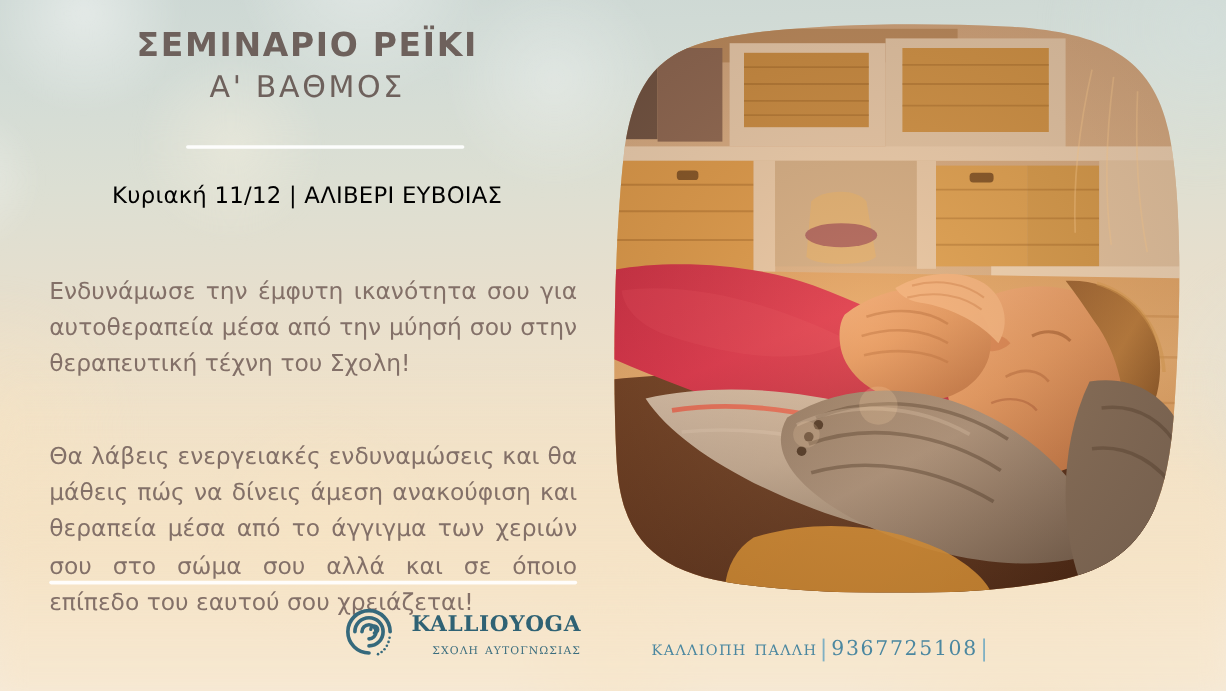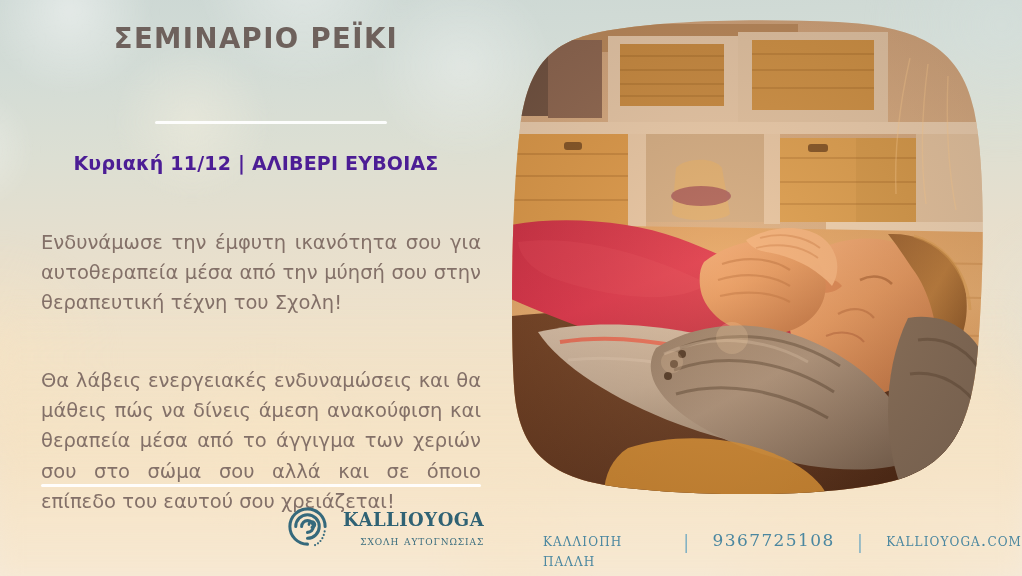--- a/index.html
+++ b/index.html
@@ -88,22 +88,22 @@
     opacity: .92;
   }
   .rule-top { left: 155px; top: 121px; width: 232px; }
   .rule-bottom { left: 41px; top: 484px; width: 440px; height: 3px; }
 
   .date-line {
     position: absolute;
     left: 0; top: 152px; width: 512px;
     text-align: center;
     font-size: 19px;
-    font-weight: 700;
-    color: #4c1d95;
+    font-weight: 400;
+    color: #000000;
     letter-spacing: .2px;
   }
 
   .body-para {
     position: absolute;
     left: 41px;
     width: 440px;
     color: #837068;
     font-size: 19.5px;
     line-height: 1.55;
@@ -140,22 +140,22 @@
     margin-top: 5px;
     font-variant: small-caps;
     text-transform: lowercase;
   }
 
   
   .footer-contact {
     position: absolute;
     left: 543px; top: 530px;
     display: flex;
-    align-items: flex-start;
-    gap: 22px;
+    align-items: center;
+    gap: 2px;
     font-family: "DejaVu Serif", "Liberation Serif", serif;
     font-size: 17px;
     color: #4b87a0;
     letter-spacing: 1.1px;
     font-variant: small-caps;
   }
   .footer-contact .sep { color: #7fb0c3; font-size: 19px; }
   .footer-contact .fc-item { text-transform: lowercase; }
   .footer-contact .fc-phone { text-transform: none; letter-spacing: 1.4px; }
 
@@ -343,20 +343,21 @@
       <circle cx="164" cy="344" r="11" fill="#ffeccb" opacity="0.2"></circle>
 
       <rect x="0" y="0" width="478" height="476" fill="url(#warmGlow)"></rect>
     </svg>
   </div>
 
   <div class="text-col">
 
     <div class="title-block">
       <div class="title-line1">ΣΕΜΙΝΑΡΙΟ ΡΕΪΚΙ</div>
+      <div class="title-line2">Α' ΒΑΘΜΟΣ</div>
     </div>
 
     <div class="rule rule-top"></div>
 
     <div class="date-line">Κυριακή 11/12 | ΑΛΙΒΕΡΙ ΕΥΒΟΙΑΣ</div>
 
     <p class="body-para para-1">Ενδυνάμωσε την έμφυτη ικανότητα σου για αυτοθεραπεία μέσα από την μύησή σου στην θεραπευτική τέχνη του Σχολη!</p>
     <p class="body-para para-2">Θα λάβεις ενεργειακές ενδυναμώσεις και θα μάθεις πώς να δίνεις άμεση ανακούφιση και θεραπεία μέσα από το άγγιγμα των χεριών σου στο σώμα σου αλλά και σε όποιο επίπεδο του εαυτού σου χρειάζεται!</p>
 
     <div class="rule rule-bottom"></div>
@@ -385,16 +386,15 @@
         <span class="brand-sub">Σχολη Αυτογνωσιας</span>
       </span>
     </div>
   </div>
 
   <div class="footer-contact">
     <span class="fc-item">Καλλιοπη Παλλη</span>
     <span class="sep">|</span>
     <span class="fc-item fc-phone">9367725108</span>
     <span class="sep">|</span>
-    <span class="fc-item">KallioYoga.com</span>
   </div>
 
 </div>
 
 </body></html>

